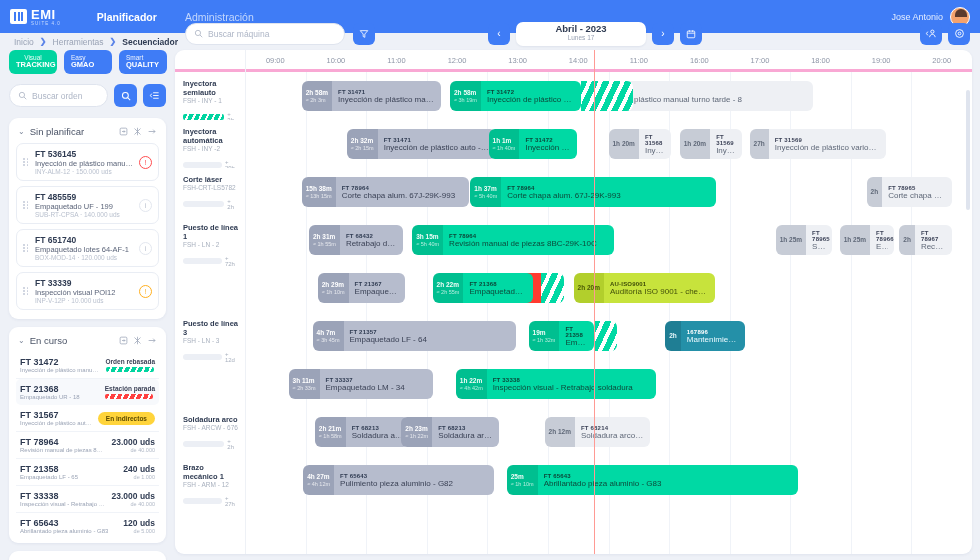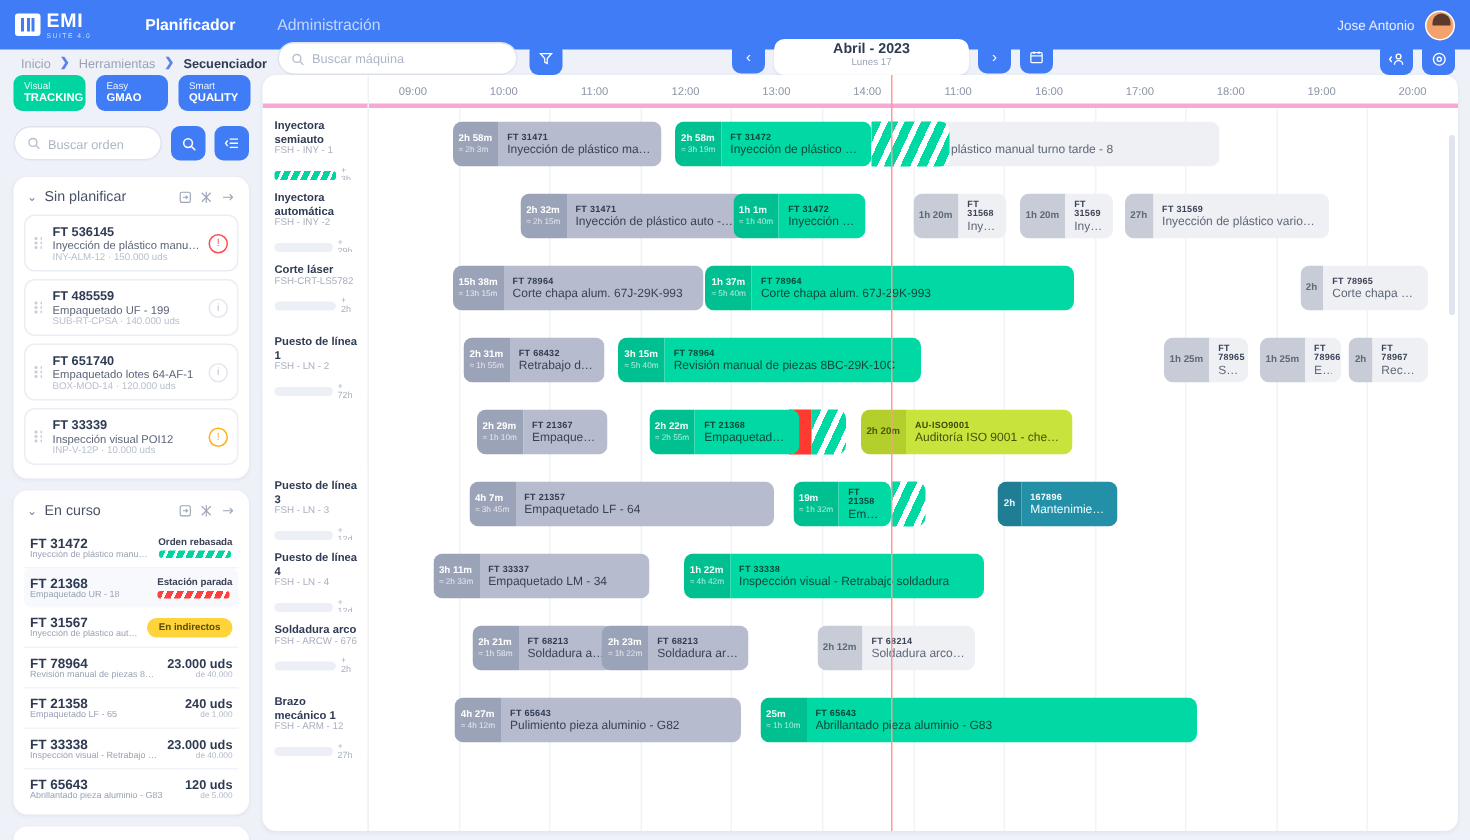--- a/index.html
+++ b/index.html
@@ -43,21 +43,21 @@
   .breadcrumb .cur { color:#2f3b52; font-weight:bold; }
 
   
   .left { position:absolute; left:0; top:50px; width:175px; bottom:0; padding:0 9px; }
   .chips { display:flex; gap:7px; margin-bottom:10px; }
   .chip {
     border-radius:6px; padding:4px 7px; color:#fff; line-height:1.15; min-width:48px;
   }
   .chip .s1 { font-size:6.5px; display:block; opacity:.9;}
   .chip .s2 { font-size:7.5px; font-weight:bold; display:block; }
-  .chip.green { background:#00d4a0; }
+  .chip.green { background:#00d4a0;text-align:center; }
   .chip.blue  { background:#3f7cf6; }
 
   .order-row { display:flex; gap:6px; align-items:center; margin-bottom:11px;text-align:right; }
   .search-order {
     flex:1; height:23px; border:1px solid #dfe4ee; background:#fff; border-radius:12px;
     display:flex; align-items:center; gap:5px; padding:0 8px; color:#aeb6c6; font-size:8.5px;
   }
   .sq-btn { width:23px;height:23px;background:#3f7cf6;border-radius:6px;display:flex;
             align-items:center;justify-content:center;}
   .sq-btn.light { background:#3f7cf6; }
@@ -98,21 +98,21 @@
   .stripes { width:48px;height:5px;margin-top:2px;border-radius:2px;
      background:repeating-linear-gradient(115deg,#00d4a0 0 4px,#ffffff 4px 6px); }
   .stripes.red { background:repeating-linear-gradient(115deg,#ff4040 0 4px,#ffffff 4px 6px); }
   .pill-yellow { background:#ffd43b; color:#5d4b00; font-size:6.5px; font-weight:bold;
      border-radius:9px; padding:3px 8px; display:inline-block; }
 
   .panel.collapsed { padding:9px 7px; }
 
   
   .right { position:absolute; left:175px; top:17px; right:0; bottom:0; }
-  .toolbar { height:33px; display:flex; align-items:flex-end; padding:0 10px; gap:8px; }
+  .toolbar { height:33px; display:flex; align-items:center; padding:0 10px; gap:8px; }
   .search-mac { width:160px;height:22px;border:1px solid #dfe4ee;background:#fff;border-radius:11px;
     display:flex;align-items:center;gap:5px;padding:0 8px;color:#aeb6c6;font-size:8.5px;}
   .rbtn { width:22px;height:22px;background:#3f7cf6;border-radius:6px;display:flex;
     align-items:center;justify-content:center;color:#fff;font-size:10px;}
   .date-nav { display:flex; align-items:center; gap:6px; margin-left:auto; margin-right:auto;}
   .date-box { background:#fff; border-radius:7px; width:130px; height:24px; text-align:center;
     padding-top:2px; box-shadow:0 1px 2px rgba(40,60,120,.08); }
   .date-main { font-size:9.5px; font-weight:bold; color:#2f3b52; line-height:1.1;}
   .date-sub { font-size:6.5px; color:#9aa3b5; }
   .tool-end { display:flex; gap:6px; margin-left:auto; }
@@ -788,28 +788,20 @@
               <div class="t-dur">
                 <span class="d1">2h</span>
               </div>
               <div class="t-main">
                 <span class="t-ft">167896</span>
                 <span class="t-name">Mantenimiendo prev...</span>
               </div>
             </div>
           </div>
           <div class="grow">
-            <div class="glabel">
-              <div class="ttl">Puesto de línea 4</div>
-              <div class="sub">FSH - LN - 4</div>
-              <div class="bar">
-                <span class="track"></span>
-                <span class="lbl">+ 12d</span>
-              </div>
-            </div>
             <div class="task grey" style="left: 113.62px; width: 143.946px;">
               <div class="t-dur">
                 <span class="d1">3h 11m</span>
                 <span class="d2">≈ 2h 33m</span>
               </div>
               <div class="t-main">
                 <span class="t-ft">FT 33337</span>
                 <span class="t-name">Empaquetado LM - 34</span>
               </div>
             </div>

